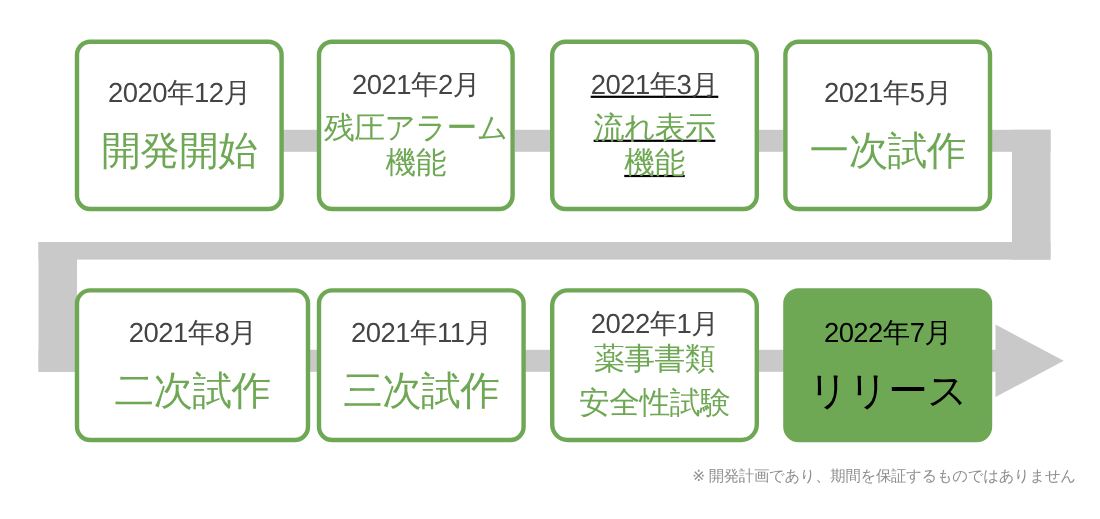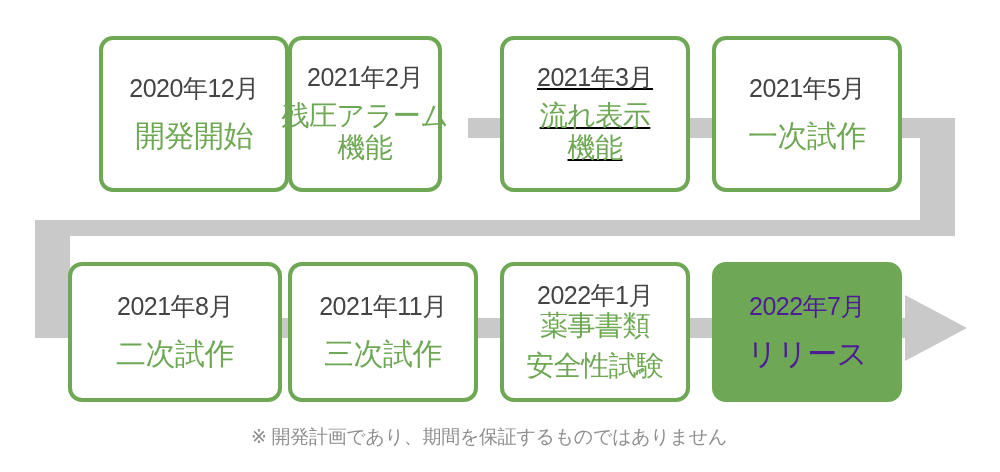--- a/index.html
+++ b/index.html
@@ -70,57 +70,57 @@
   }
   .card-date {
     color: #444444;
     font-size: 25px;
     line-height: 1.15;
     letter-spacing: -0.5px;
     white-space: nowrap;
   }
   .card-label {
     color: #6fa855;
-    font-size: 30px;
+    font-size: 36px;
     line-height: 1.16;
     letter-spacing: -0.5px;
     margin-top: 16px;
     white-space: nowrap;
   }
   .card-label.two-line { margin-top: 8px; }
   .card.highlight .card-date,
   .card.highlight .card-label {
-    color: #4c1d95;
+    color: #000000;
     text-align: right;
   }
 
   
-  #card-0 { left: 68px;  top: 36px; width: 190px; height: 156px; margin-left: 31px; }
-  #card-1 { left: 288px; top: 36px; width: 154px; height: 156px; }
+  #card-0 { left: 68px;  top: 36px; width: 190px; height: 156px; }
+  #card-1 { left: 288px; top: 36px; width: 180px; height: 156px; }
   #card-2 { left: 500px; top: 36px; width: 190px; height: 156px; text-decoration: underline; }
   #card-3 { left: 712px; top: 36px; width: 190px; height: 156px; }
   
   #card-4 { left: 68px;  top: 262px; width: 214px; height: 140px; }
   #card-5 { left: 288px; top: 262px; width: 190px; height: 140px; }
-  #card-6 { left: 500px; top: 262px; width: 190px; height: 140px; }
+  #card-6 { left: 500px; top: 262px; width: 190px; height: 140px; border-radius: 16px; }
   #card-7 { left: 712px; top: 262px; width: 190px; height: 140px; }
 
   #card-1 .card-label,
   #card-2 .card-label,
   #card-6 .card-label { font-size: 28px; }
 
   
   #footnote {
     position: absolute;
     left: 0;
     top: 424px;
     width: 978px;
-    text-align: center;
+    text-align: right;
     color: #8e8e8e;
-    font-size: 19px;
+    font-size: 14px;
     letter-spacing: -0.3px;
     white-space: nowrap;
   }
 </style>
 </head>
 <body>
 
 <div id="roadmap">
 
   <div class="connector" id="conn-row1-seg1"></div>

